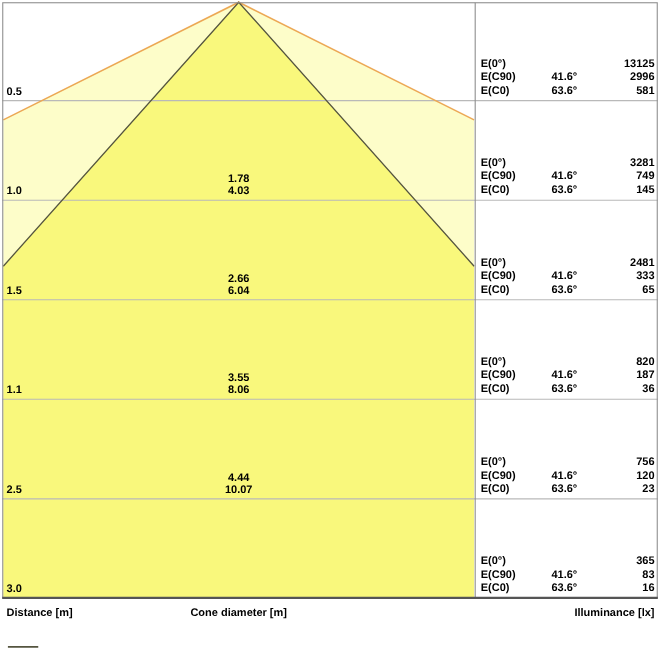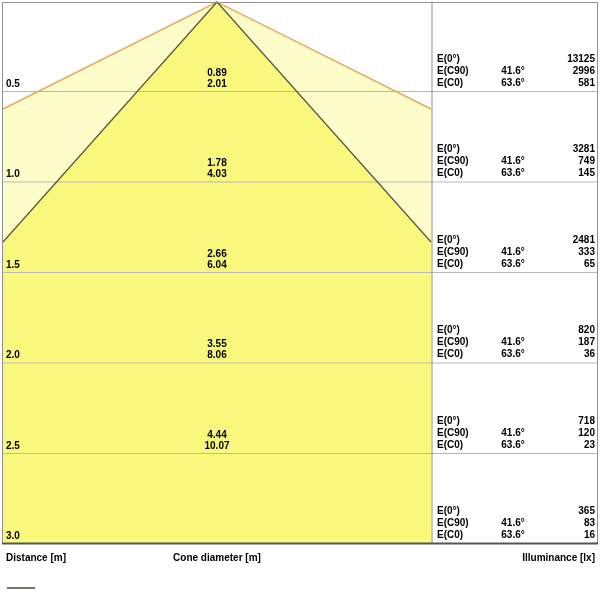--- a/index.html
+++ b/index.html
@@ -43,28 +43,24 @@
     <path d="M3,242 L217,2 L431,242" fill="none" stroke-width="1.2" stroke="#55553F"></path>
 
     <rect x="2.5" y="2.5" width="595" height="541" fill="none" stroke="#8f8f8f" stroke-width="1"></rect>
     <line x1="432" y1="2.5" x2="432" y2="543.5" stroke="#8f8f8f" stroke-width="1"></line>
     <line x1="2" y1="543.5" x2="598" y2="543.5" stroke="#555555" stroke-width="2"></line>
   </svg>
 
   <div class="dlabel" style="top:77.5px">0.5</div>
   <div class="dlabel" style="top:168px">1.0</div>
   <div class="dlabel" style="top:258.5px">1.5</div>
-  <div class="dlabel" style="top:349px">2.0</div>
+  <div class="dlabel" style="top:349px">1.1</div>
   <div class="dlabel" style="top:439.5px">2.5</div>
   <div class="dlabel" style="top:530px">3.0</div>
 
-  <div class="cpair" style="top:66.5px">
-    <div>0.89</div>
-    <div>2.01</div>
-  </div>
   <div class="cpair" style="top:157px">
     <div>1.78</div>
     <div>4.03</div>
   </div>
   <div class="cpair" style="top:247.5px">
     <div>2.66</div>
     <div>6.04</div>
   </div>
   <div class="cpair" style="top:338px">
     <div>3.55</div>
@@ -135,21 +131,21 @@
       </div>
     <div class="trow">
         <span class="tl">E(C0)</span>
         <span class="ta">63.6°</span>
         <span class="tv">36</span>
       </div>
   </div>
   <div class="tgroup" style="top:414.5px">
     <div class="trow">
         <span class="tl">E(0°)</span>
-        <span class="tv">718</span>
+        <span class="tv">756</span>
       </div>
     <div class="trow">
         <span class="tl">E(C90)</span>
         <span class="ta">41.6°</span>
         <span class="tv">120</span>
       </div>
     <div class="trow">
         <span class="tl">E(C0)</span>
         <span class="ta">63.6°</span>
         <span class="tv">23</span>

